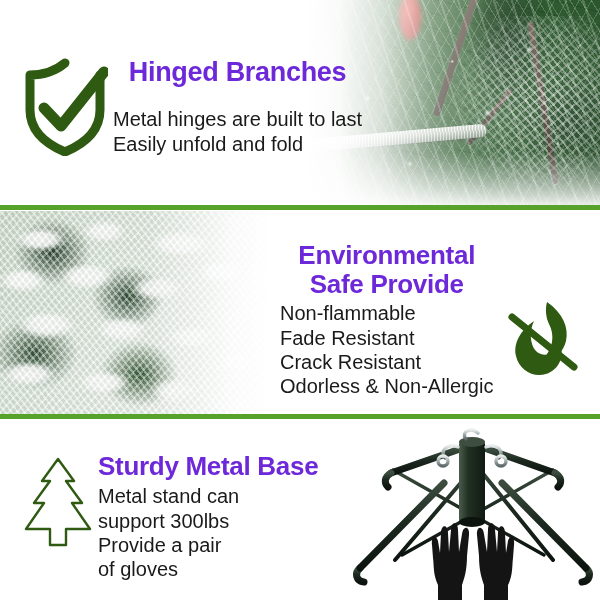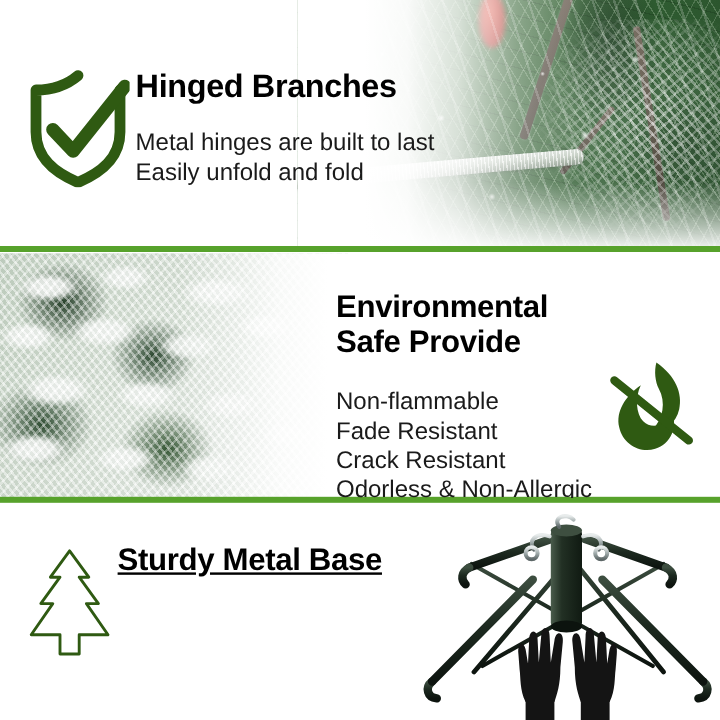--- a/index.html
+++ b/index.html
@@ -214,25 +214,26 @@
       rgba(255,255,255,0) 0%,
       rgba(255,255,255,0) 52%,
       rgba(255,255,255,.35) 66%,
       rgba(255,255,255,.80) 80%,
       #ffffff 94%);
   }
 
   
   .heading {
     font-weight: bold;
-    color: #000000;
+    color: #6d28d9;
     letter-spacing: -0.3px;
     line-height: 1.12;
     margin: 0;
     white-space: pre-line;
+    text-align: center;
   }
   .body-text {
     color: #1a1a1a;
     line-height: 1.22;
     margin: 0;
     white-space: pre-line;
   }
 
   
   #hinged-text {
@@ -243,29 +244,29 @@
   #hinged-text .heading   { font-size: 27px; }
   #hinged-text .body-text { font-size: 20px; margin-top: 20px; }
 
   
   #environment-text {
     position: absolute;
     left: 280px; top: 30px;
     z-index: 4;
   }
   #environment-text .heading   { font-size: 26px; }
-  #environment-text .body-text { font-size: 20px; margin-top: 24px; }
+  #environment-text .body-text { font-size: 20px; margin-top: 2px; }
 
   
   #base-text {
     position: absolute;
     left: 98px; top: 32px;
     z-index: 4;
   }
-  #base-text .heading   { font-size: 26px; text-decoration: underline; }
+  #base-text .heading   { font-size: 26px; }
   #base-text .body-text { font-size: 20px; margin-top: 3px; }
 
   
   .icon-wrap { position: absolute; z-index: 5; }
   #icon-shield-check { left: 22px;  top: 58px;  width: 86px;  height: 98px; }
   #icon-no-flame     { left: 503px; top: 297px; width: 78px;  height: 86px; }
   #icon-tree-outline { left: 22px;  top: 455px; width: 72px;  height: 92px; }
 
   
   #photo-metal-stand {
@@ -340,20 +341,24 @@
       <line x1="9" y1="20" x2="71" y2="70" stroke="#2f5a12" stroke-width="7" stroke-linecap="round"></line>
       <line x1="9" y1="20" x2="71" y2="70" stroke="#ffffff" stroke-width="2.6" stroke-linecap="round" opacity="0"></line>
     </svg>
   </div>
 
   <div class="divider" id="divider-bottom"></div>
 
   <div class="panel" id="panel-base">
     <div id="base-text">
       <h2 class="heading">Sturdy Metal Base</h2>
+      <p class="body-text">Metal stand can
+support 300lbs
+Provide a pair
+of gloves</p>
     </div>
   </div>
 
   <div class="icon-wrap" id="icon-tree-outline">
     <svg viewBox="0 0 72 92" width="72" height="92" aria-hidden="true">
       <path d="M36 4
                L52 26 L44 26
                L60 48 L50 48
                L68 74 L44 74
                L44 90 L28 90 L28 74

